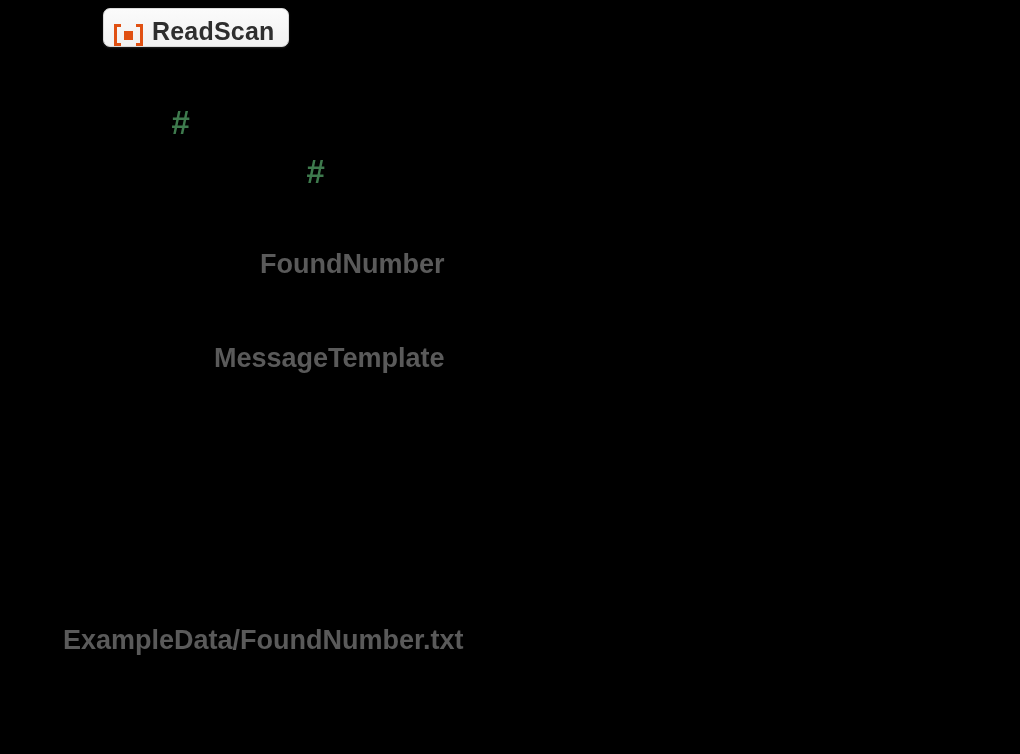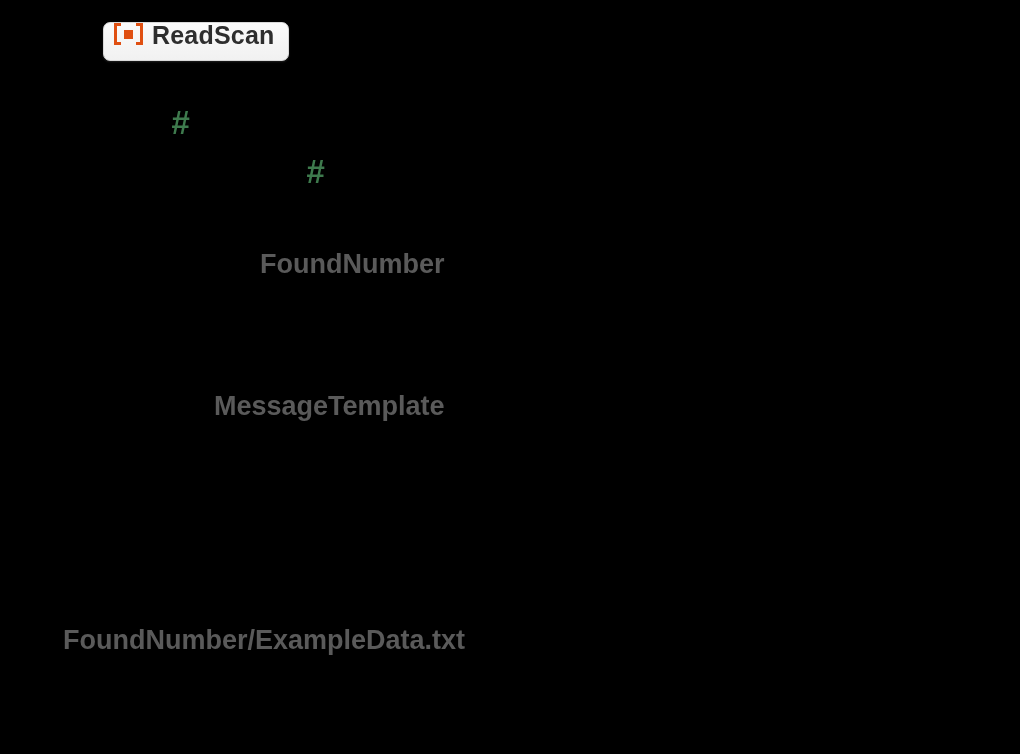--- a/index.html
+++ b/index.html
@@ -13,25 +13,25 @@
     height: 754px;
     background: #000000;
     overflow: hidden;
     font-family: "Liberation Sans", "DejaVu Sans", sans-serif;
   }
 
   
   .rf-badge {
     position: absolute;
     left: 103px;
-    top: 22px;
+    top: 8px;
     height: 39px;
     box-sizing: border-box;
     display: flex;
-    align-items: flex-start;
+    align-items: flex-end;
     gap: 9px;
     padding: 0 13px 0 10px;
     background: linear-gradient(#fbfbfb, #f1f1f1);
     border: 1px solid #d9d9d9;
     border-radius: 7px;
     box-shadow: 0 1px 2px rgba(255,255,255,0.12);
     cursor: pointer;
   }
   .rf-icon {
     display: inline-flex;
@@ -74,21 +74,21 @@
     font-size: 33px;
     font-style: italic;
   }
   .tok-string {
     color: #5a5a5a;
     font-size: 27px;
   }
   .slot-1 { left: 171px; top: 106px; }
   .slot-2 { left: 306px; top: 155px; }
   .str-found-number    { left: 260px; top: 251px; }
-  .str-message-template{ left: 214px; top: 345px; margin-top: 48px; }
+  .str-message-template{ left: 214px; top: 345px; }
   .str-message-value   { left: 499px; top: 345px; }
   .str-file-path       { left: 63px;  top: 627px; }
 </style>
 </head>
 <body>
 
 <div class="canvas">
 
   <div class="rf-badge">
     <span class="rf-icon">
@@ -97,15 +97,15 @@
       <span class="rbr"></span>
     </span>
     <span class="rf-label">ReadScan</span>
   </div>
 
   <span class="tok tok-slot slot-1">#</span>
   <span class="tok tok-slot slot-2">#</span>
 
   <span class="tok tok-string str-found-number">FoundNumber</span>
   <span class="tok tok-string str-message-template">MessageTemplate</span>
-  <span class="tok tok-string str-file-path">FoundNumber/ExampleData.txt</span>
+  <span class="tok tok-string str-file-path">ExampleData/FoundNumber.txt</span>
 
 </div>
 
 </body></html>

